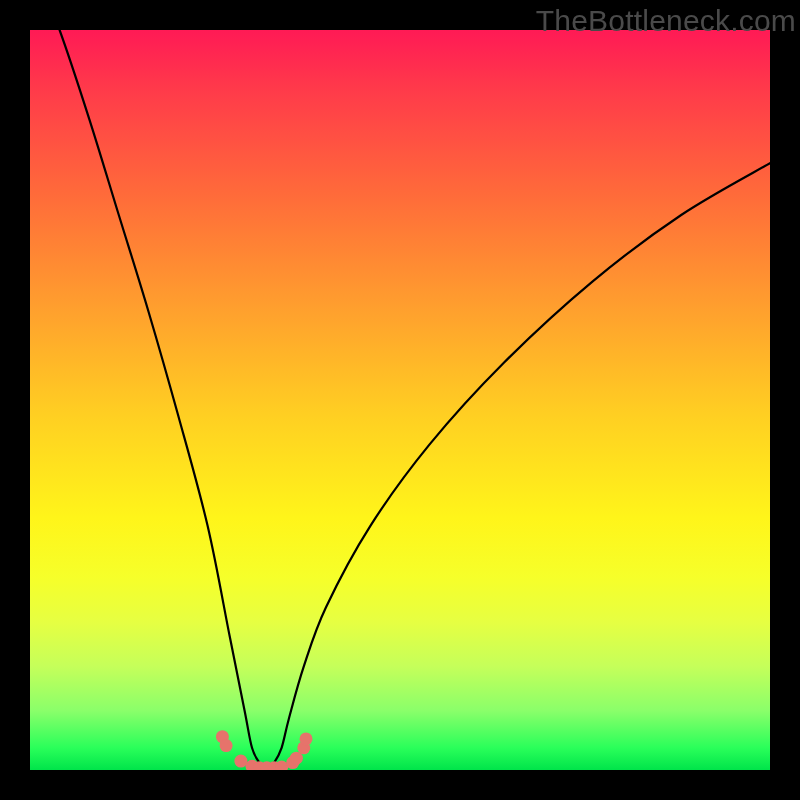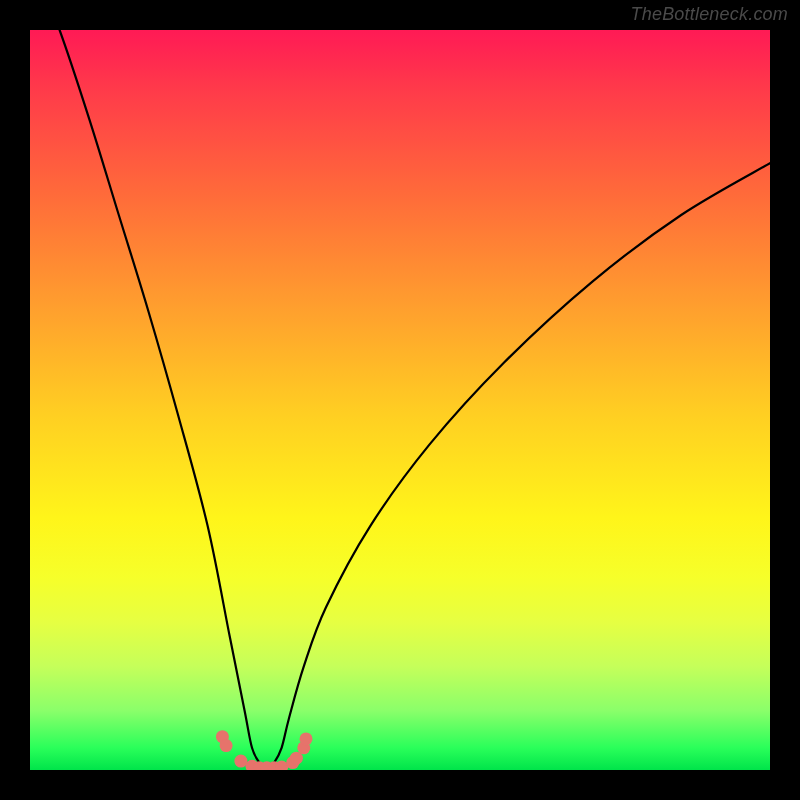--- a/index.html
+++ b/index.html
@@ -44,26 +44,25 @@
       #00e44a 100%
     );
   }
   .curve-svg {
     position: absolute;
     inset: 0;
   }
   .watermark {
     position: absolute;
     top: 4px;
-    right: 12px;
+    right: 4px;
     color: #4a4a4a;
-    font-size: 18px;
+    font-size: 30px;
     letter-spacing: 0.2px;
     font-weight: 500;
-    font-style: italic;
   }
 </style>
 </head>
 <body>
 
 <div class="frame">
   <div class="plot-area">
     <div class="gradient"></div>
     <svg class="curve-svg" viewBox="0 0 740 740" preserveAspectRatio="none">
       <g>

